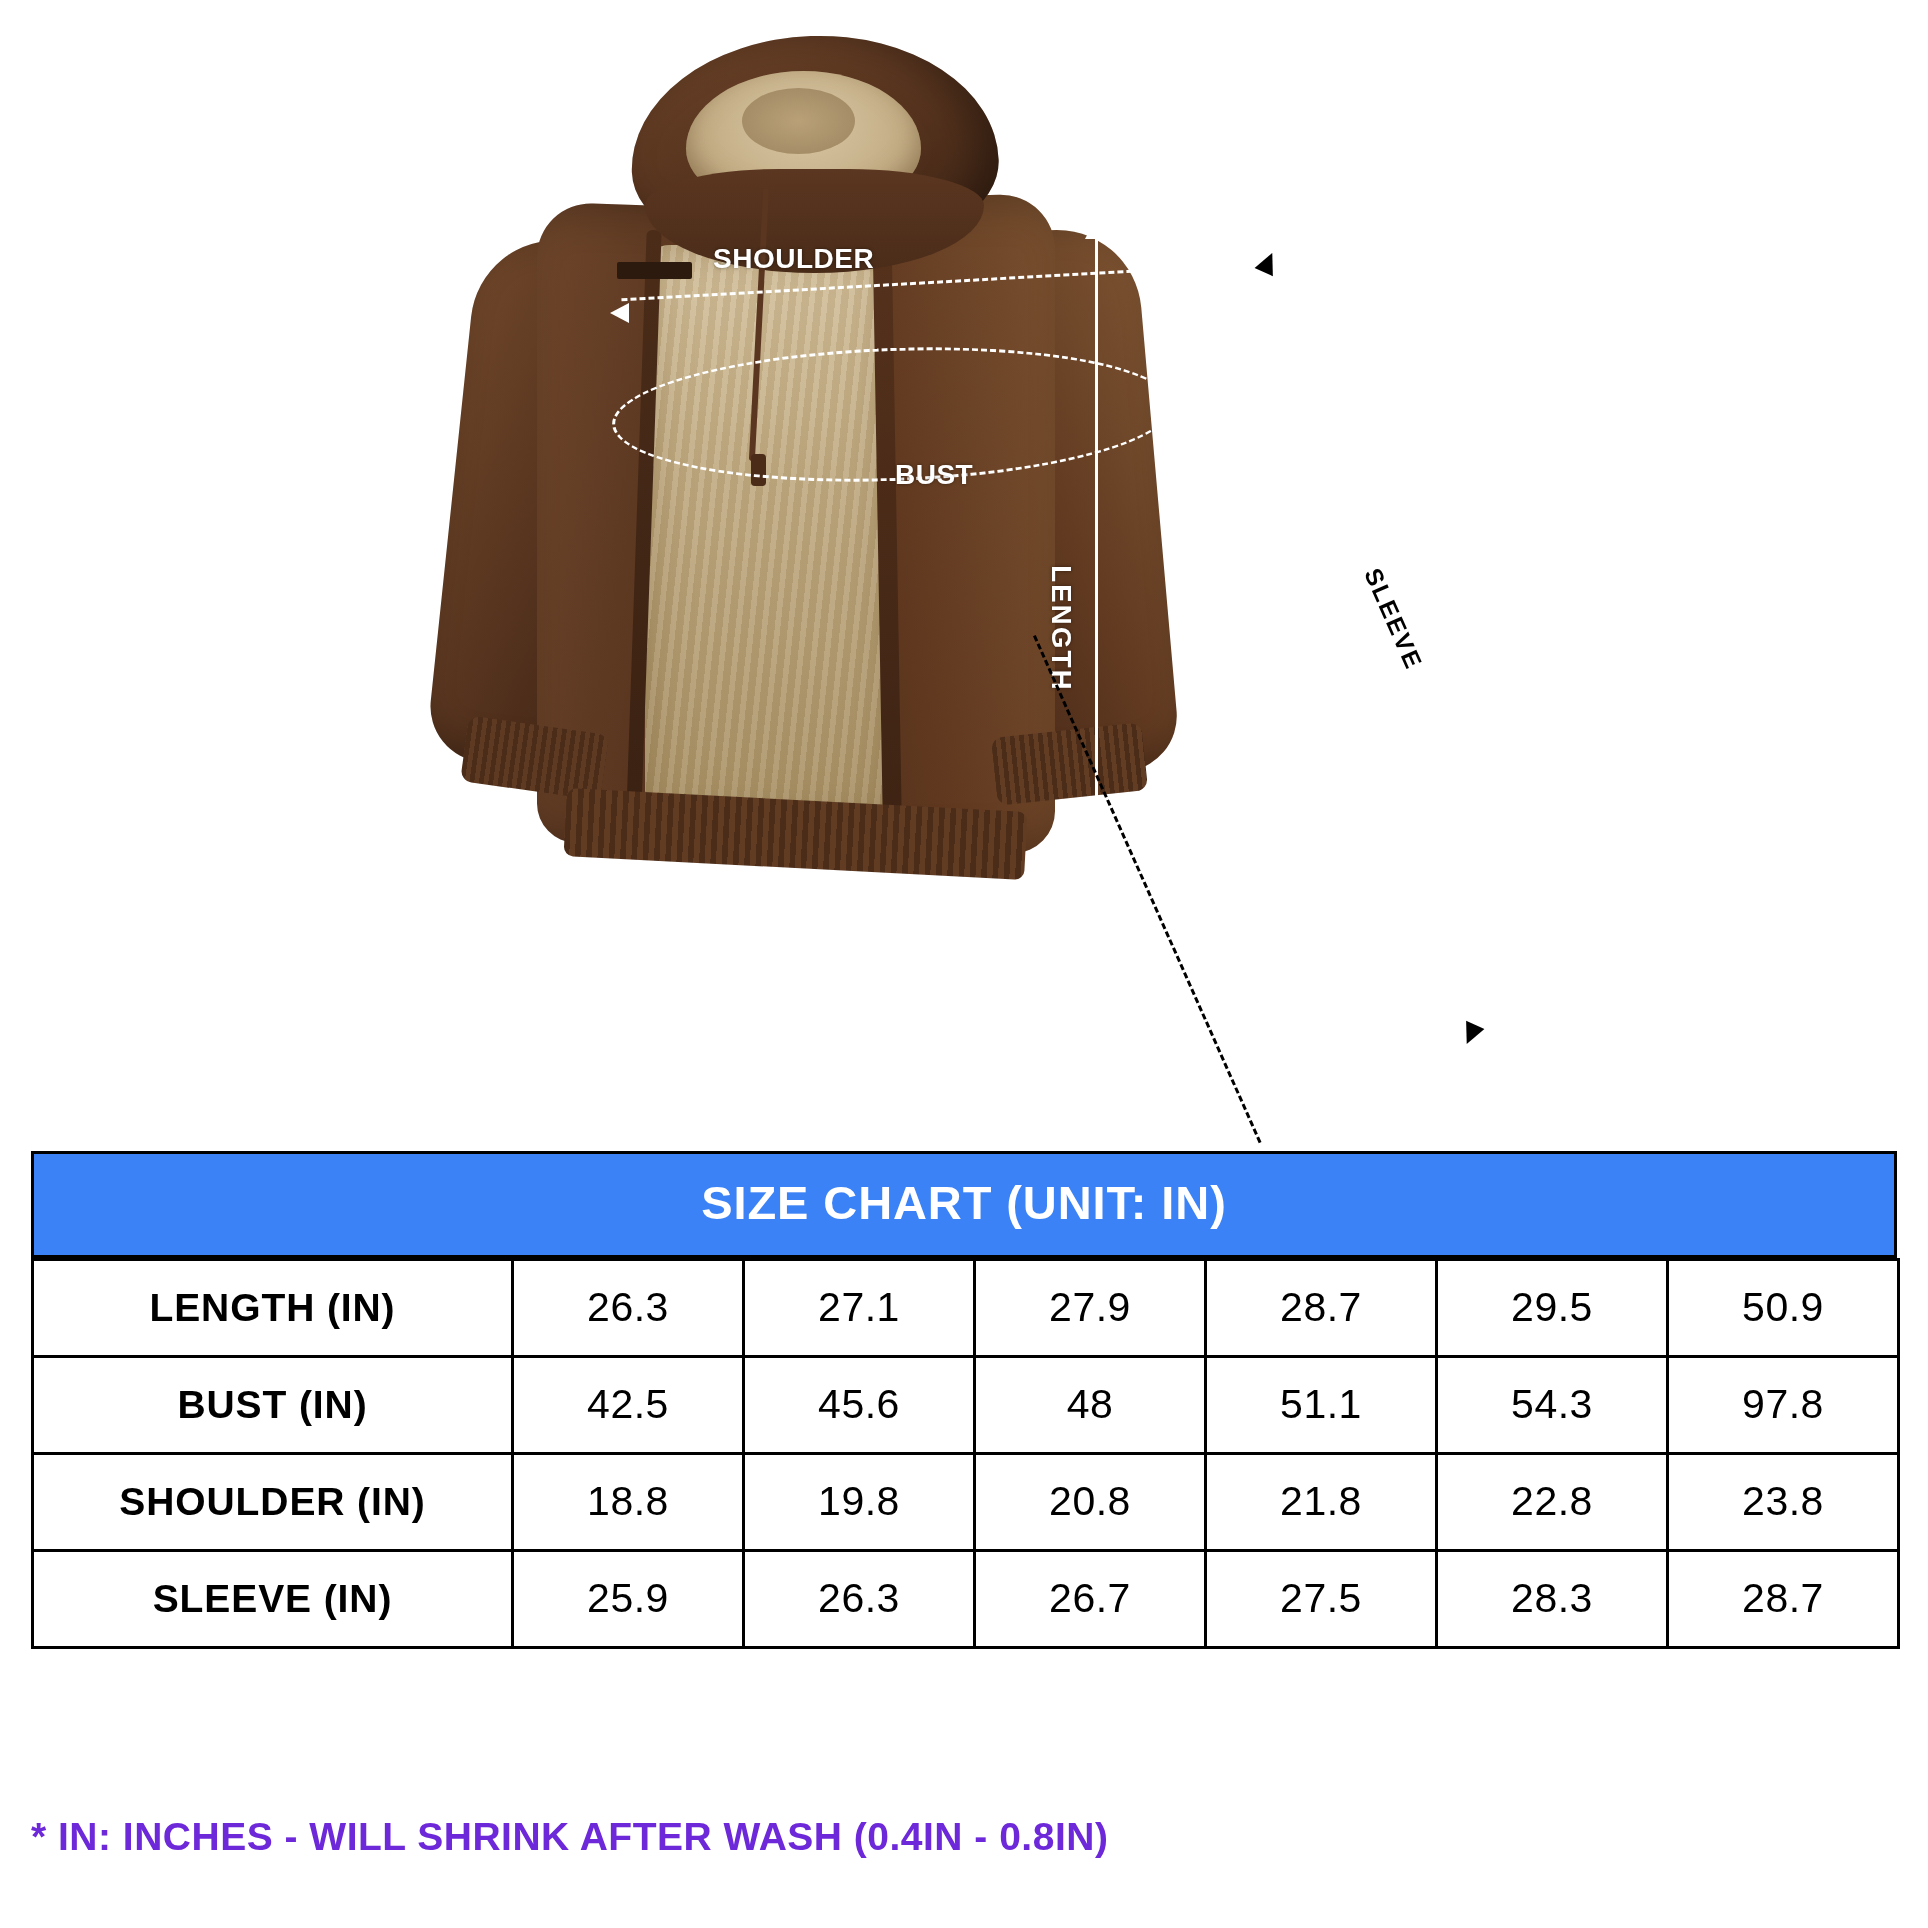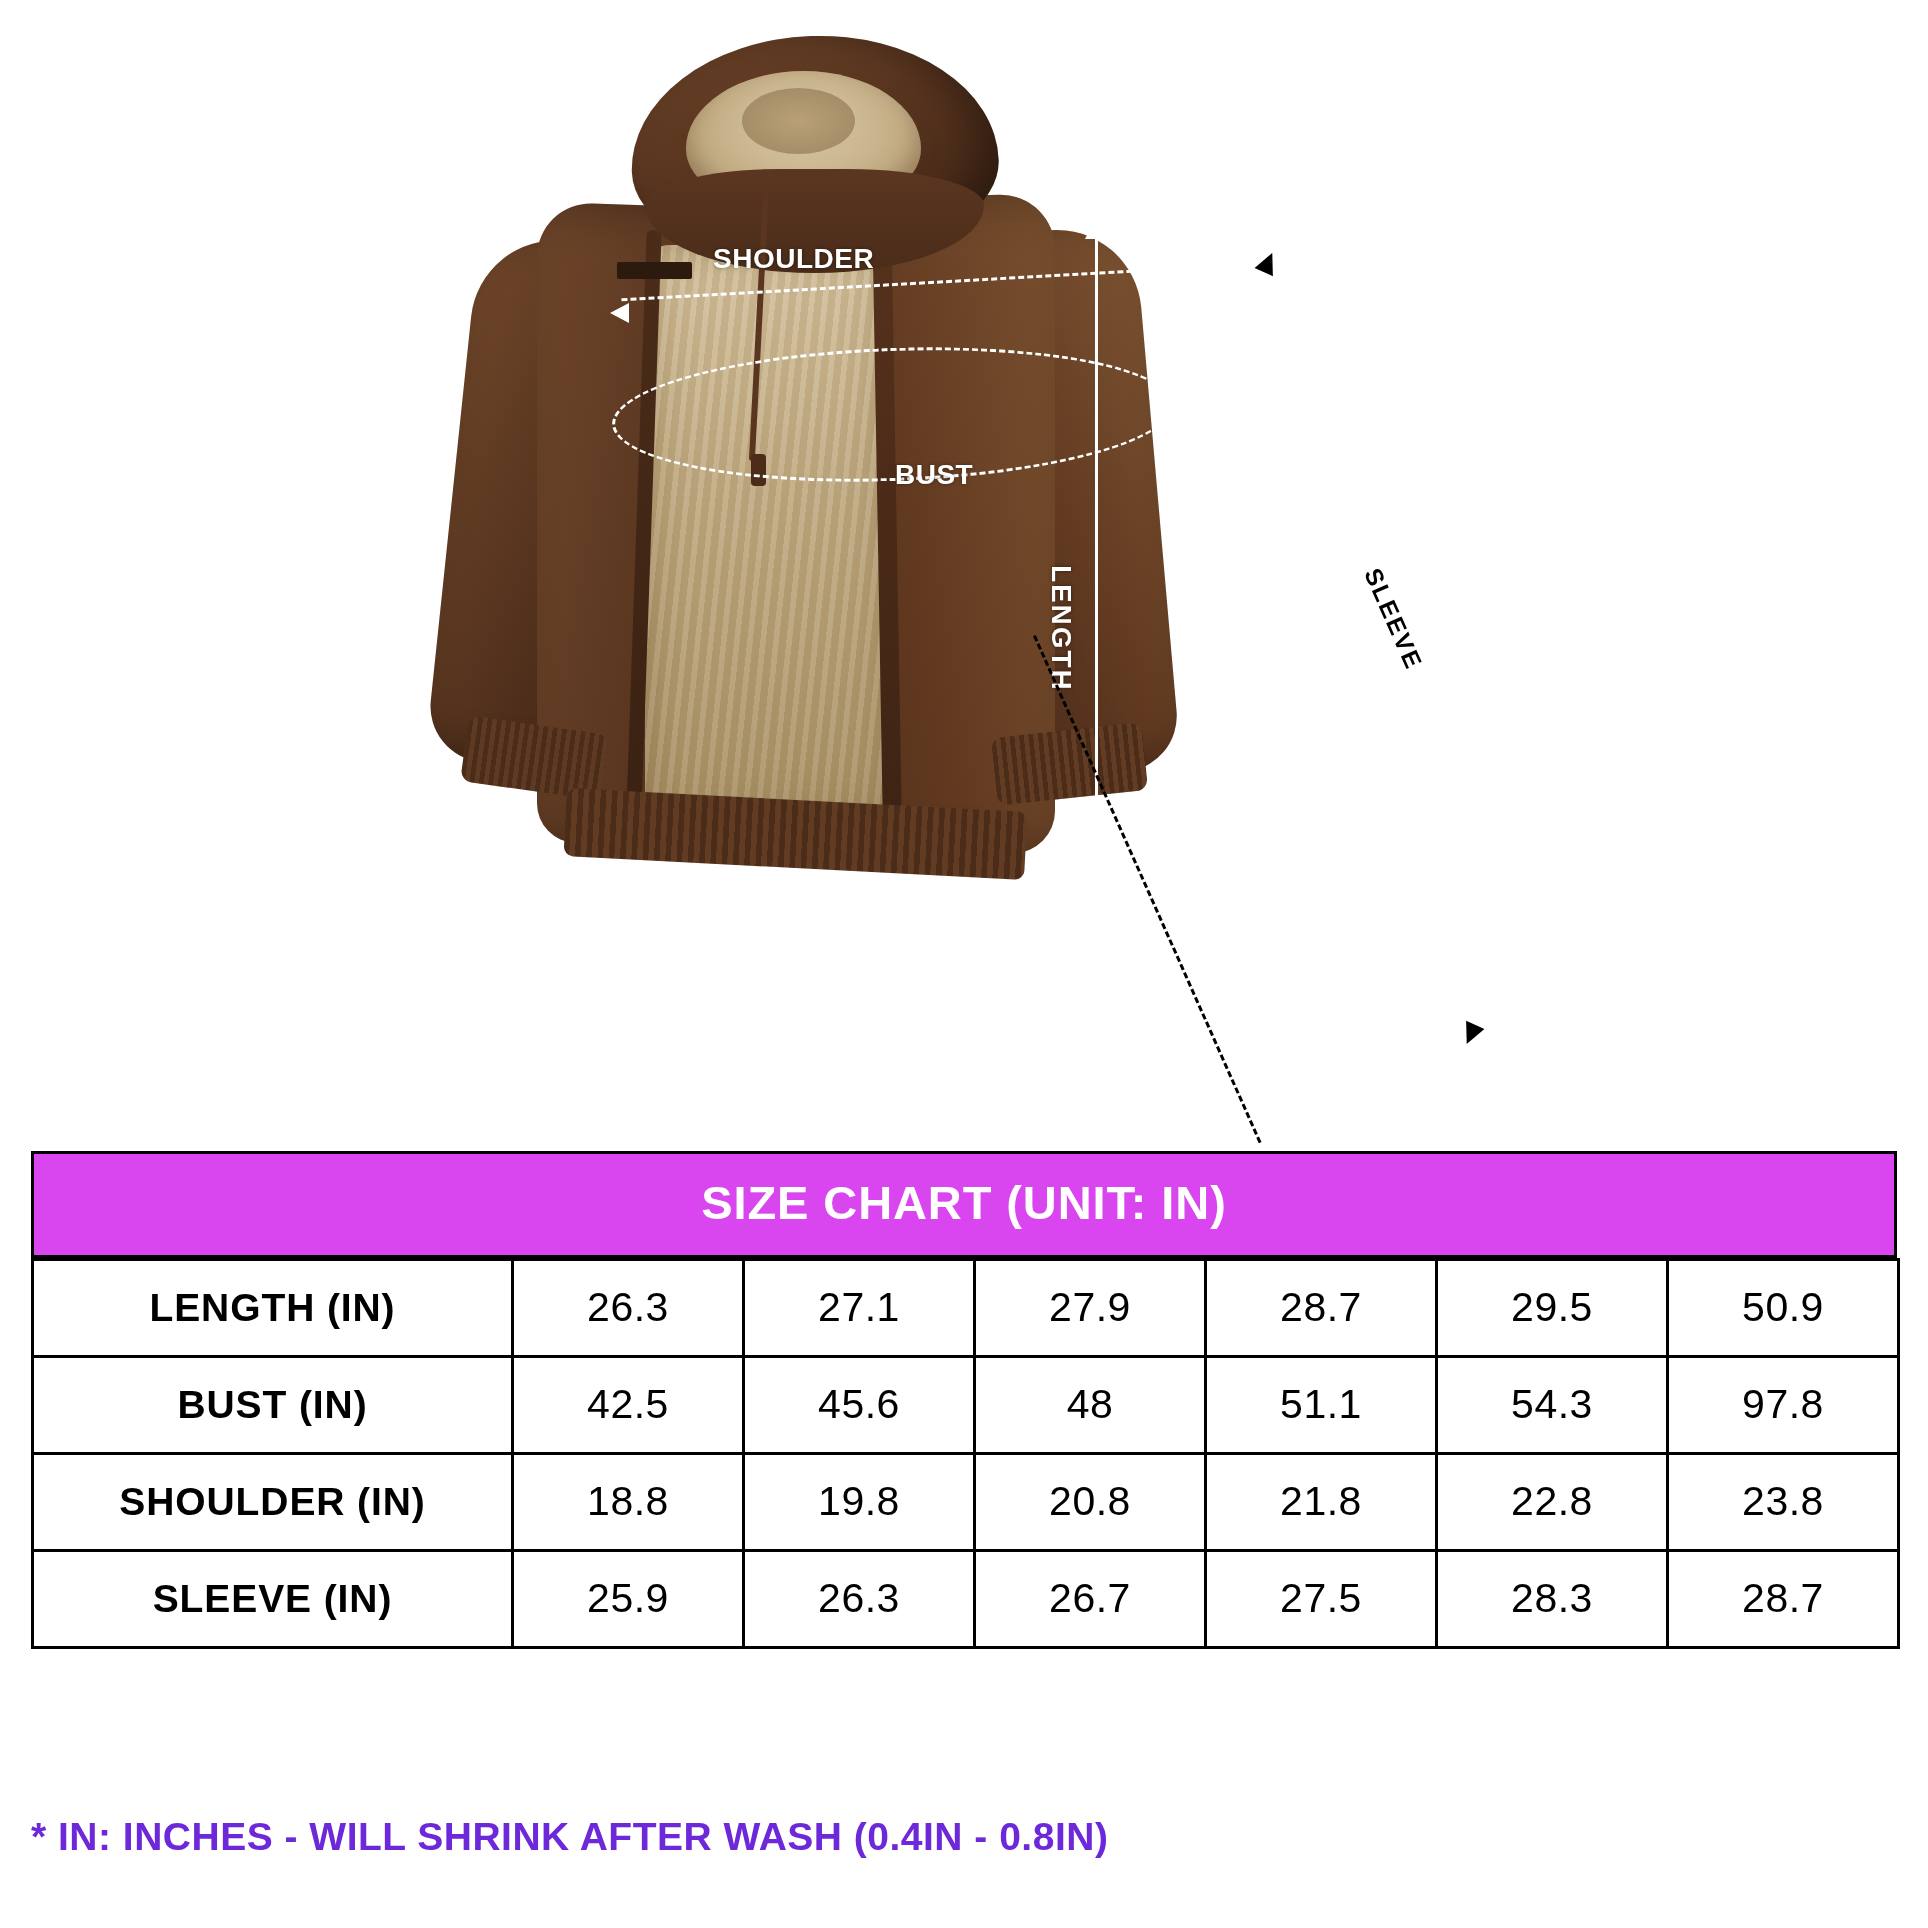--- a/index.html
+++ b/index.html
@@ -367,21 +367,21 @@
   }
 
   
   .chart-area {
     position: absolute;
     left: 31px;
     top: 1151px;
     width: 1866px;
   }
   .chart-title {
-    background: #d946ef;
+    background: #3b82f6;
     color: #ffffff;
     text-align: center;
     font-size: 47px;
     font-weight: bold;
     letter-spacing: 0.9px;
     padding: 21px 0 24.5px 0;
     border: 3.8px solid #000000;
     box-sizing: border-box;
   }
   table.size-table {

